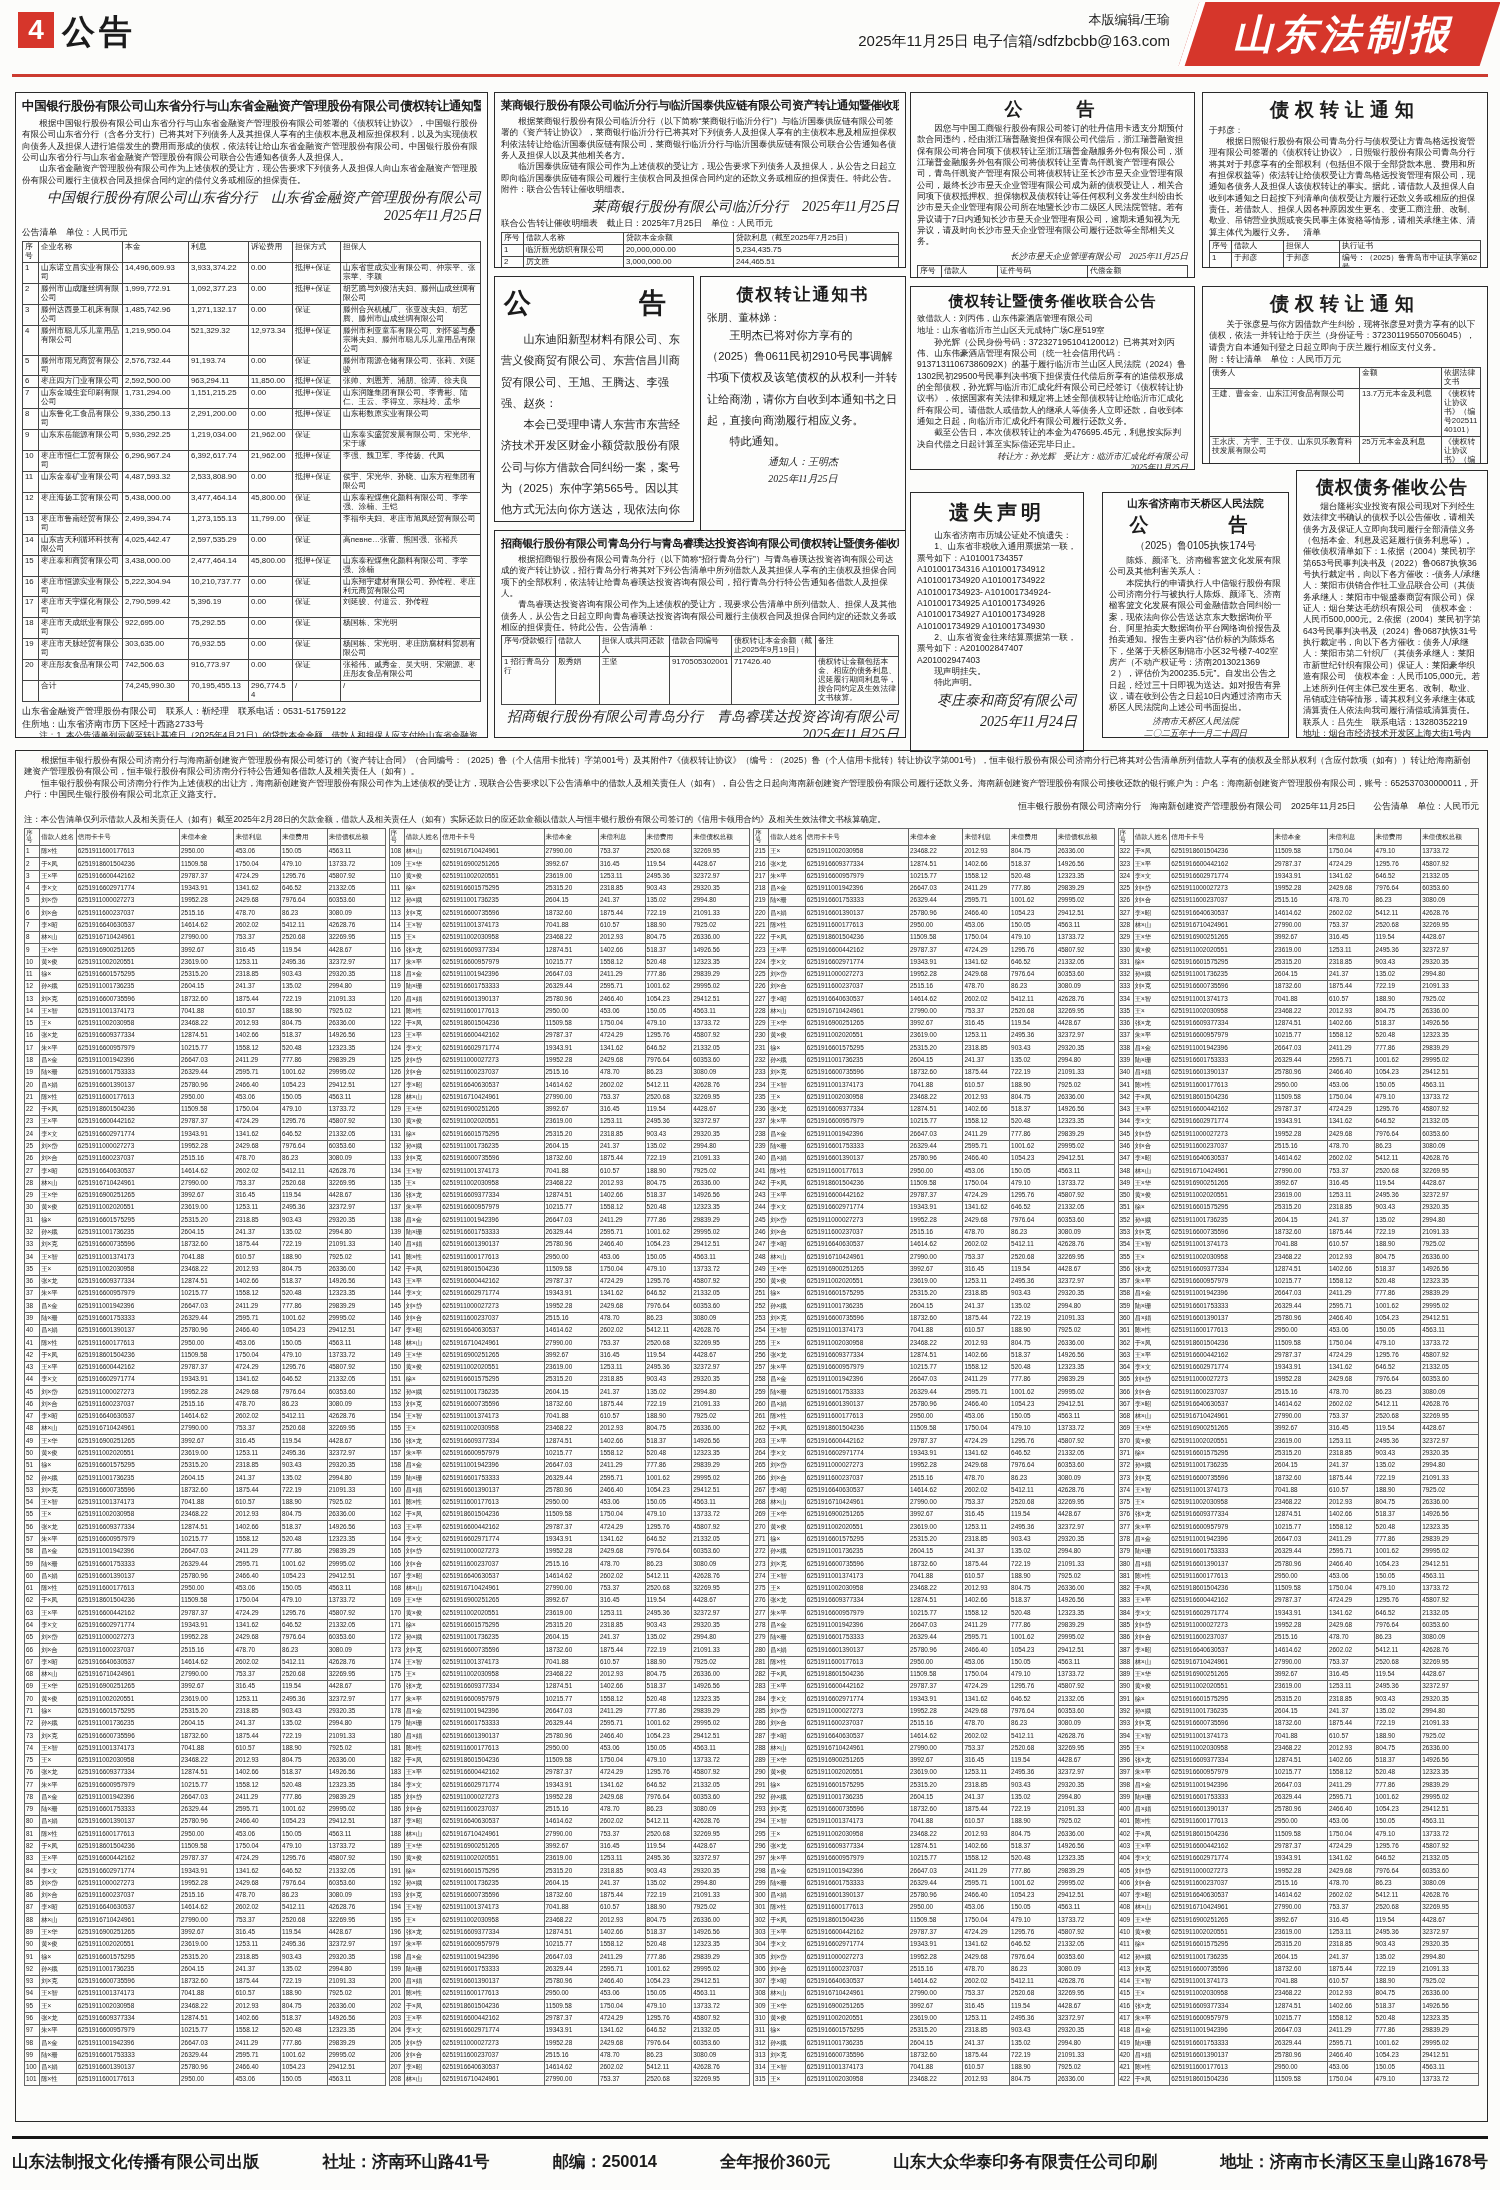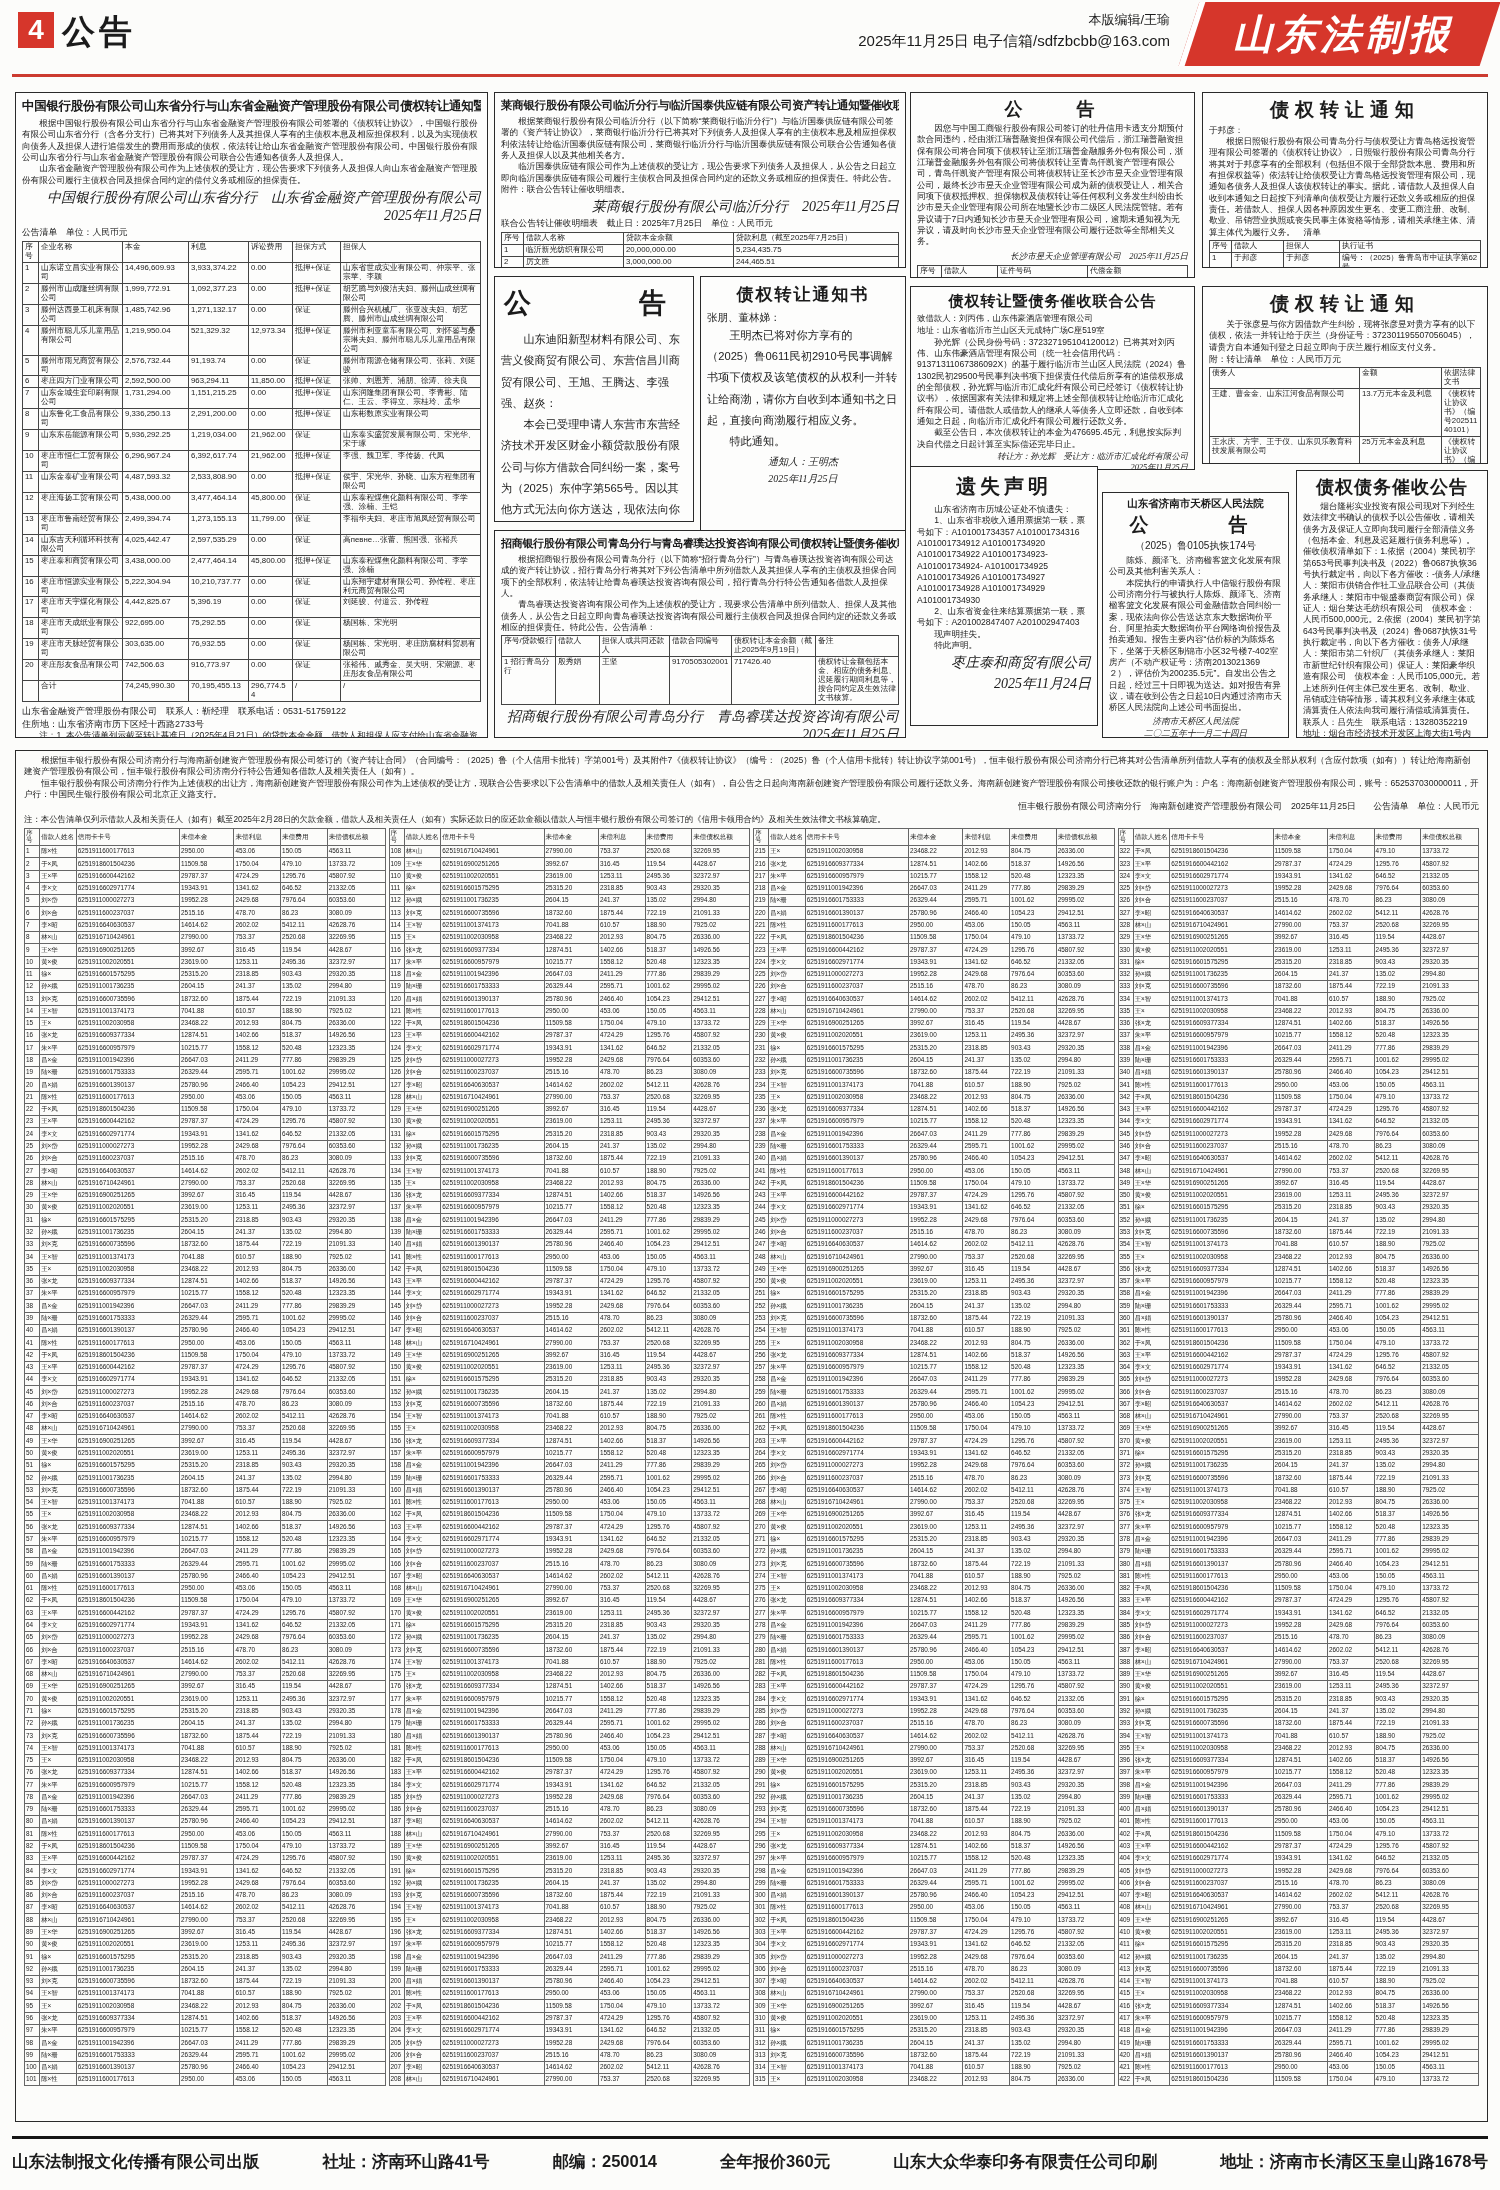--- a/index.html
+++ b/index.html
@@ -254,21 +254,21 @@
             <td>枣庄市恒源实业有限公司</td>
             <td>5,222,304.94</td>
             <td>10,210,737.77</td>
             <td>0.00</td>
             <td>保证</td>
             <td>山东翔宇建材有限公司、孙传程、枣庄利元商贸有限公司</td>
           </tr>
           <tr>
             <td>17</td>
             <td>枣庄市天宇煤化有限公司</td>
-            <td>4,442,825.67</td>
+            <td>2,790,599.42</td>
             <td>5,396.19</td>
             <td>0.00</td>
             <td>保证</td>
             <td>刘延骏、付道云、孙传程</td>
           </tr>
           <tr>
             <td>18</td>
             <td>枣庄市天成纸业有限公司</td>
             <td>922,695.00</td>
             <td>75,292.55</td>
@@ -455,21 +455,21 @@
     <p class="plain" style="font-size:8.4px;">致借款人：刘丙伟，山东伟豪酒店管理有限公司</p>
     <p class="plain" style="font-size:8.4px;">地址：山东省临沂市兰山区天元成特广场C座519室</p>
     <div class="body-s" style="font-size:8px;">
         <p class="para">孙光辉（公民身份号码：372327195104120012）已将其对刘丙伟、山东伟豪酒店管理有限公司（统一社会信用代码：91371311067386092X）的基于履行临沂市兰山区人民法院（2024）鲁1302民初29500号民事判决书项下担保责任代偿后所享有的追偿权形成的全部债权，孙光辉与临沂市汇成化纤有限公司已经签订《债权转让协议书》，依据国家有关法律和规定将上述全部债权转让给临沂市汇成化纤有限公司。请借款人或借款人的继承人等债务人立即还款，自收到本通知之日起，向临沂市汇成化纤有限公司履行还款义务。</p>
         <p class="para">截至公告日，本次债权转让的本金为476695.45元，利息按实际判决自代偿之日起计算至实际偿还完毕日止。</p>
       </div>
     <div class="sign" style="font-size:8.3px;margin-top:1px;">转让方：孙光辉　受让方：临沂市汇成化纤有限公司</div>
     <div class="sign" style="font-size:8.3px;margin-top:0;">2025年11月25日</div>
   </div>
 
-  <div class="box" style="left:910px;top:466px;width:188px;height:260px;">
+  <div class="box" style="left:910px;top:492px;width:174px;height:260px;">
     <div class="bt bt-big" style="font-size:20px;letter-spacing:4px;">遗失声明</div>
     <div class="body-s" style="font-size:8.6px;">
         <p class="para">山东省济南市历城公证处不慎遗失：</p>
         <p class="para">1、山东省非税收入通用票据第一联，票号如下：A101001734357 A101001734316 A101001734912 A101001734920 A101001734922 A101001734923- A101001734924- A101001734925 A101001734926 A101001734927 A101001734928 A101001734929 A101001734930</p>
         <p class="para">2、山东省资金往来结算票据第一联，票号如下：A201002847407 A201002947403</p>
         <p class="para">现声明挂失。</p>
         <p class="para">特此声明。</p>
       </div>
     <div class="sign">枣庄泰和商贸有限公司</div>
     <div class="sign">2025年11月24日</div>

